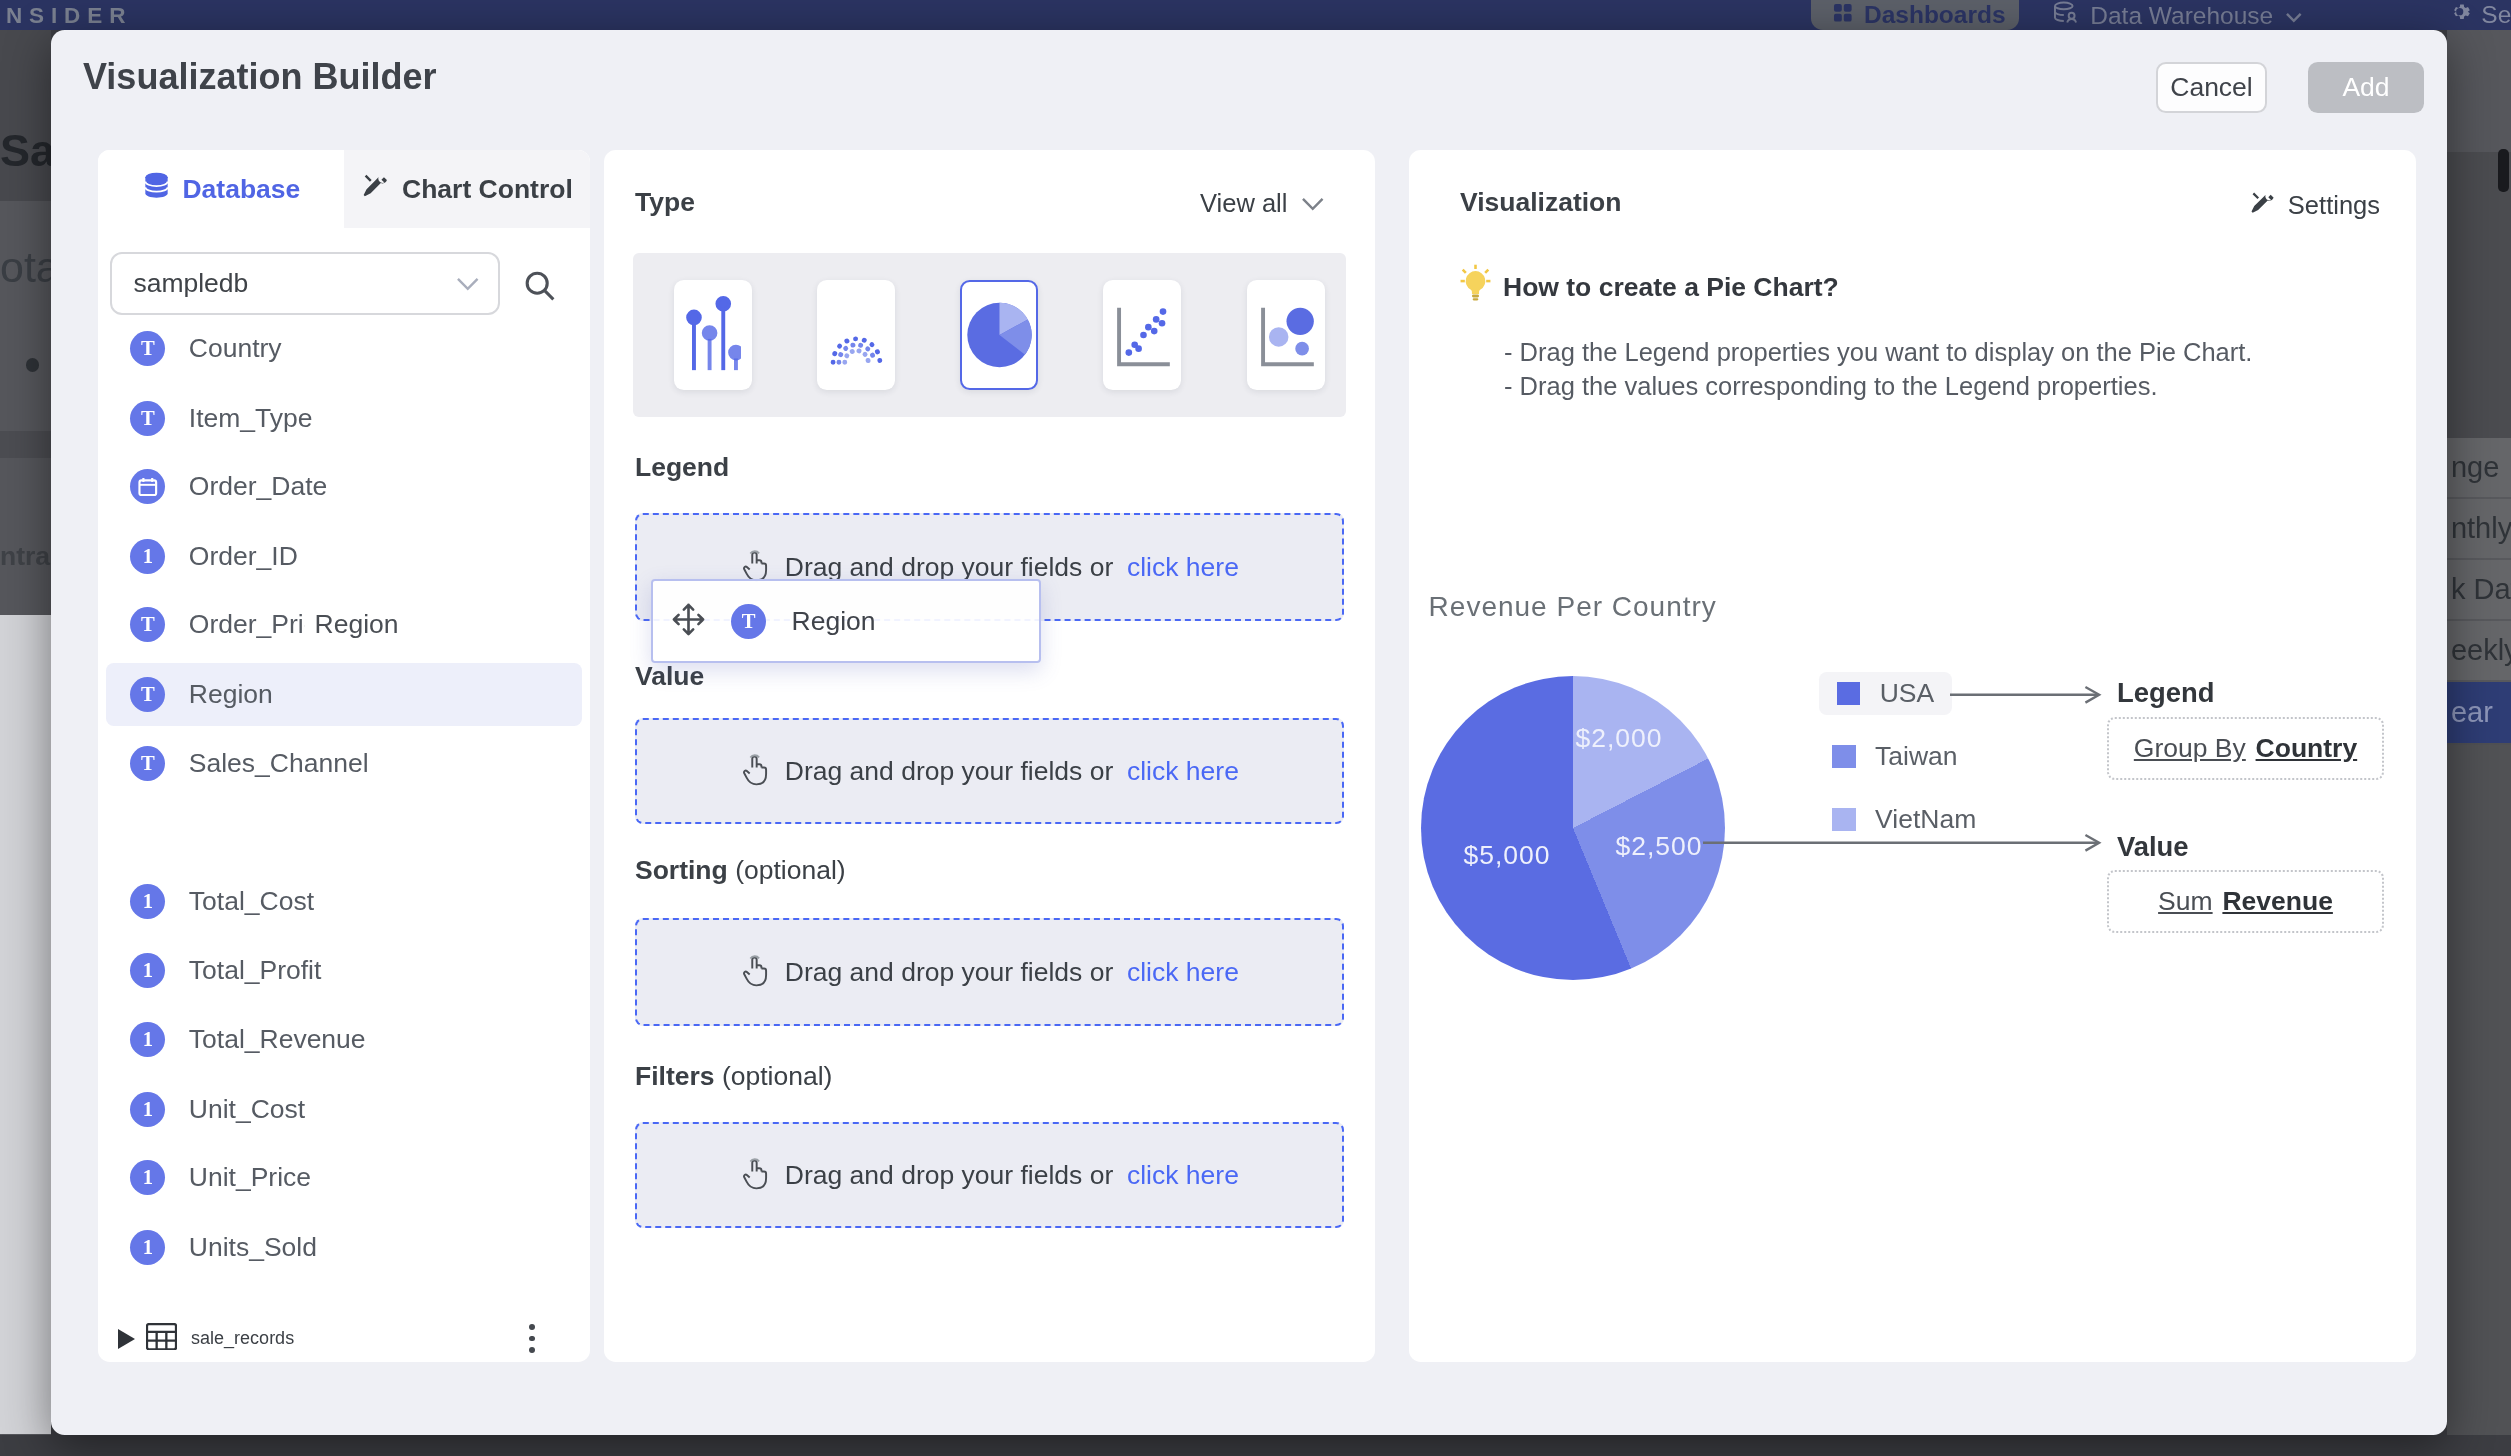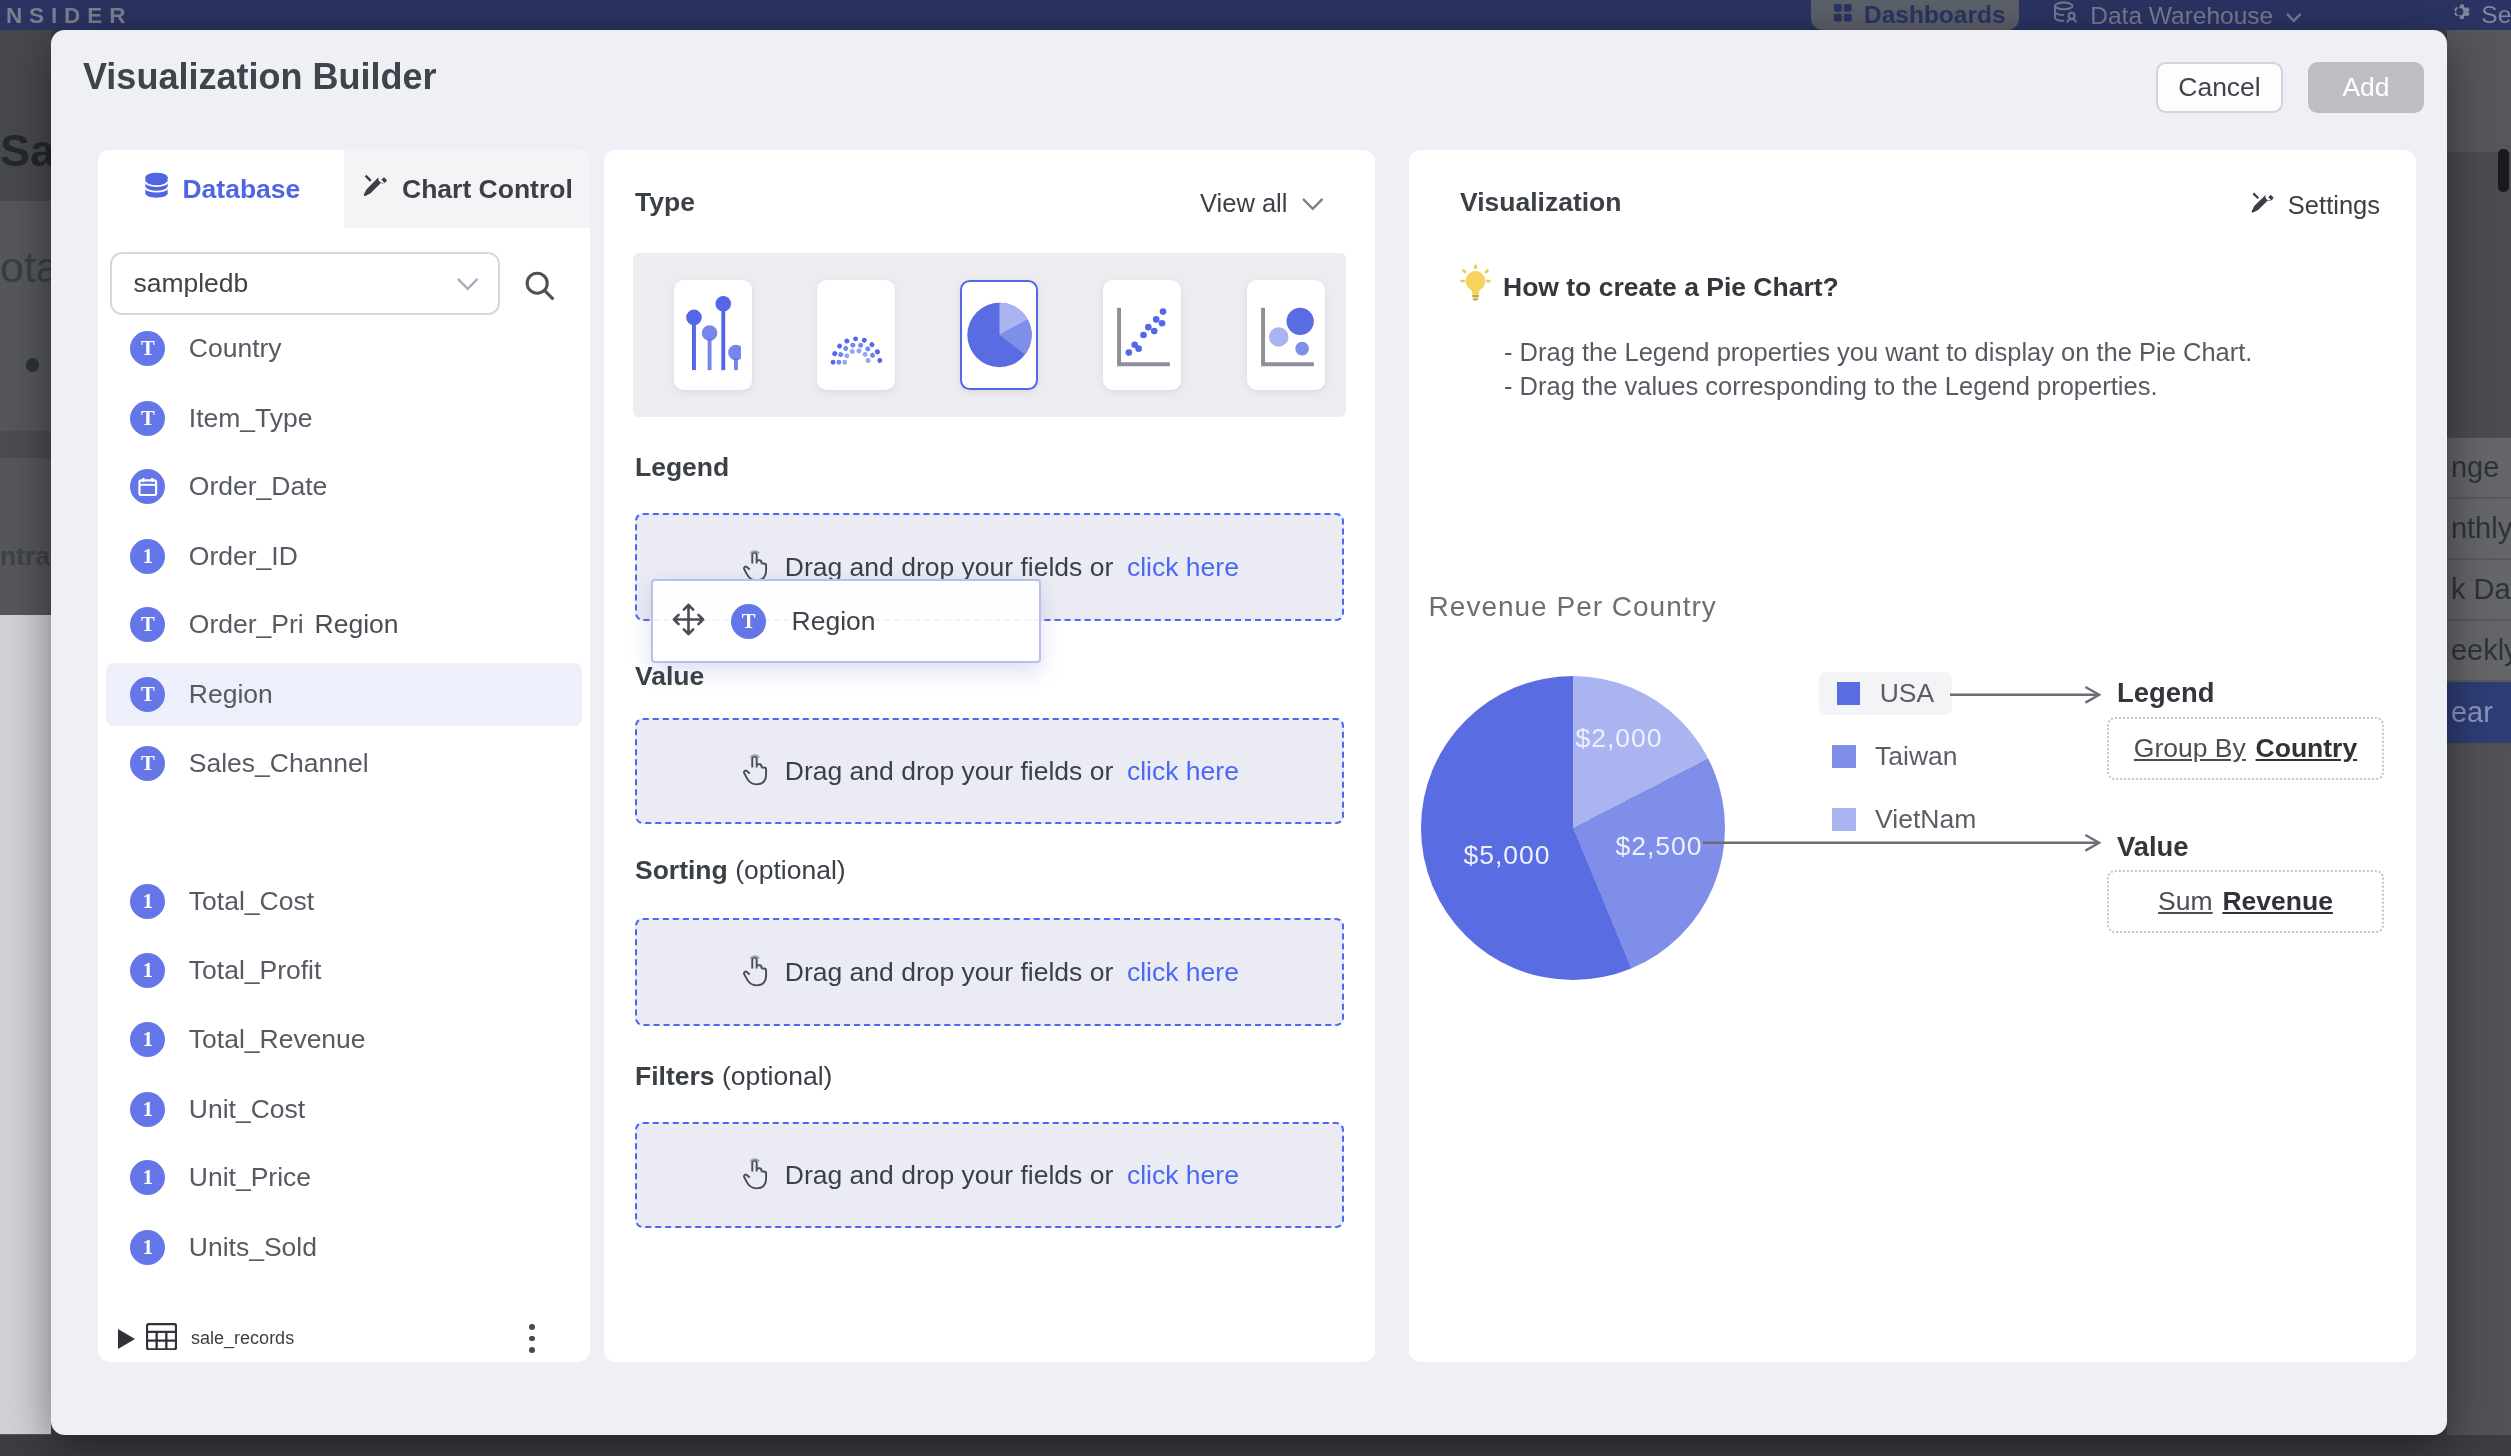--- a/index.html
+++ b/index.html
@@ -36,21 +36,21 @@
   .bg-menu-row { width:84px; height:61px; background:#656669; border-bottom:2px solid #58595d;
                  display:flex; align-items:center; padding-left:3.9px; font-size:29px; color:#2f3338; white-space:nowrap; }
   .bg-menu-row.selected { background:#2e3d75; color:#8d96b9; border-bottom:none; }
   .scroll-thumb { position:absolute; left:2498px; top:149px; width:10.8px; height:43px; border-radius:4.9px; background:#191a1e; z-index:3; }
 
   
   .modal { position:absolute; left:51px; top:30px; width:2396px; height:1405px; background:#eff0f5;
            border-radius:13.7px; z-index:5; box-shadow:0 11.8px 47px rgba(0,0,0,0.45); }
   .modal-title { position:absolute; left:32px; top:25.5px; font-size:36px; font-weight:600; color:#3f434a; }
   .btn { position:absolute; top:32px; height:51px; border-radius:9.8px; font-size:26.5px; display:flex; align-items:center; justify-content:center; cursor:pointer; }
-  .btn-cancel { left:2105px; width:127px; background:#fdfdfe; border:2px solid #d3d4d8; color:#3f434a; }
+  .btn-cancel { left:2105px; width:111px; background:#fdfdfe; border:2px solid #d3d4d8; color:#3f434a; }
   .btn-add { left:2257px; width:116px; background:#bcbec3; color:#ffffff; border:none; }
 
   .panel { position:absolute; top:120px; height:1212px; background:#ffffff; border-radius:11.8px; overflow:hidden; }
   .panel-db { left:47px; width:492px; }
   .panel-builder { left:553px; width:771px; }
   .panel-viz { left:1358px; width:1007px; }
 
   
   .tabs { position:absolute; left:0; top:0; width:492px; height:78px; display:flex; }
   .tab { width:246px; height:78px; display:flex; align-items:center; justify-content:center; gap:11.8px;

